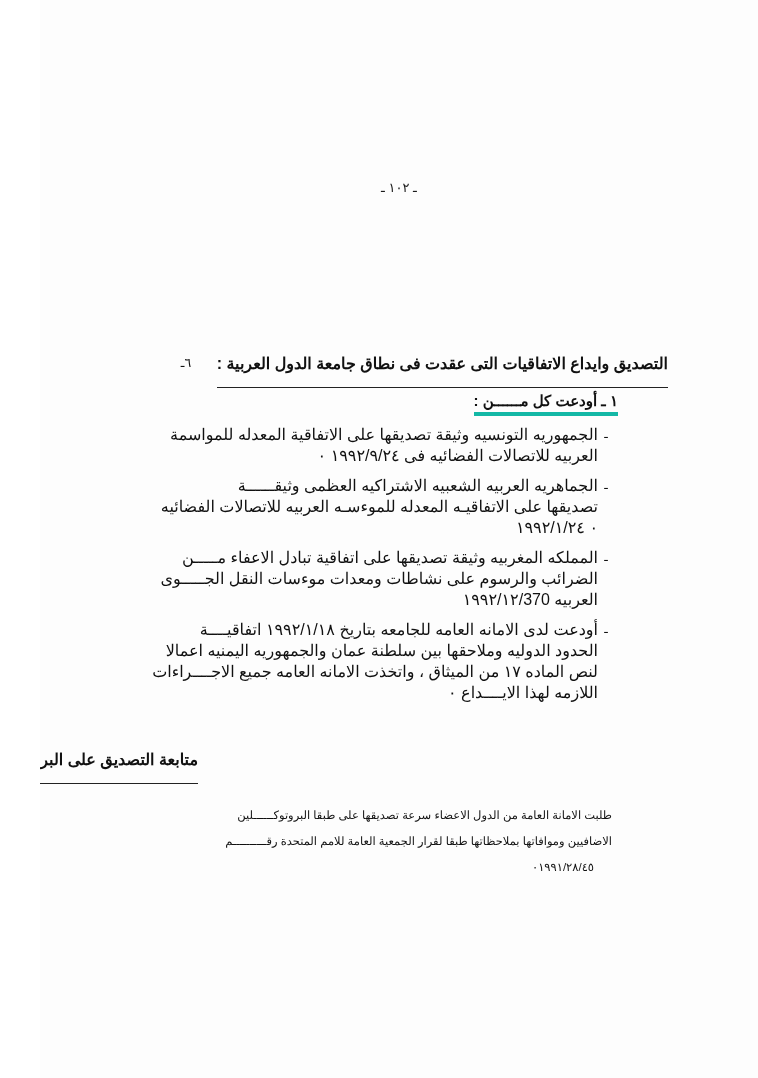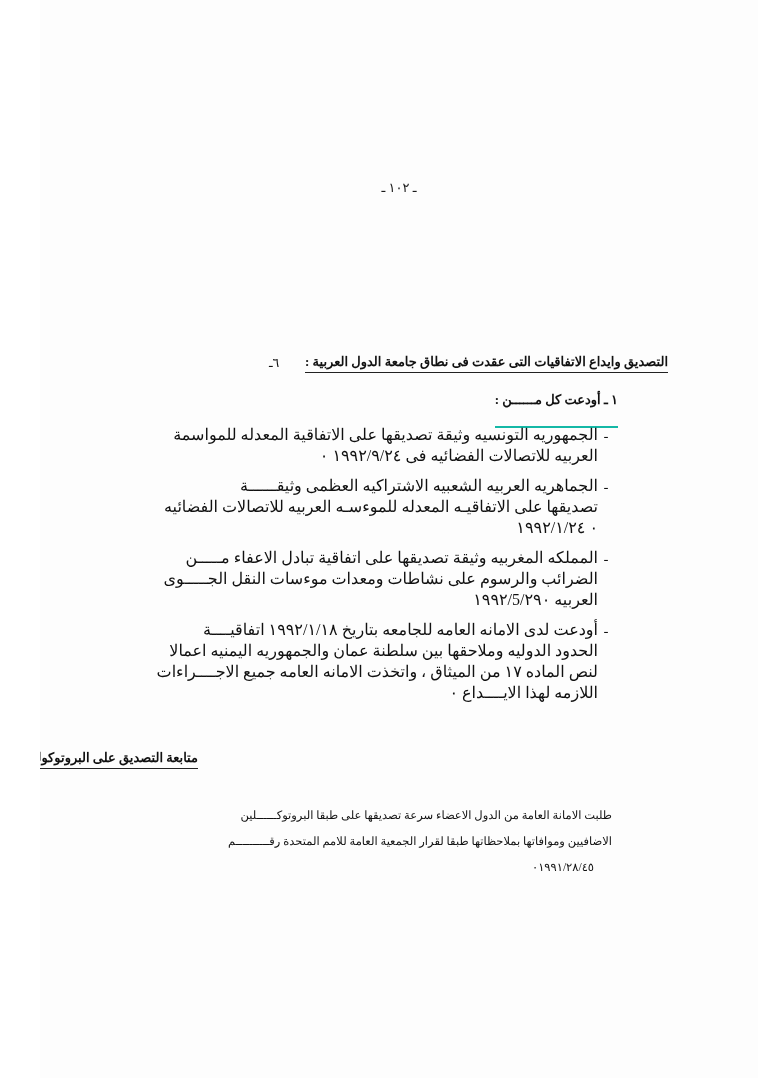--- a/index.html
+++ b/index.html
@@ -5,21 +5,21 @@
   html, body {
     margin: 0;
     padding: 0;
     background: #ffffff;
   }
   .page {
     position: relative;
     width: 718px;
     height: 1078px;
     background: #fdfdfd;
-    font-family: Liberation Serif, serif;
+    font-family: Liberation Sans, sans-serif;
     color: #111111;
     overflow: hidden;
   }
 
   
   .page-number {
     position: absolute;
     top: 180px;
     left: 0;
     width: 100%;
@@ -39,34 +39,34 @@
     direction: rtl;
   }
   .sec-num {
     font-size: 12.5px;
     width: 26px;
     text-align: left;
     flex: 0 0 auto;
     padding-top: 1px;
   }
   .sec-title {
-    font-size: 13px;
+    font-size: 16px;
     font-weight: bold;
     letter-spacing: 0.3px;
     border-bottom: 1px solid #222;
-    padding-bottom: 2px;
+    padding-bottom: 14px;
     white-space: nowrap;
   }
 
   .sub-head {
     position: absolute;
-    font-size: 13px;
+    font-size: 15px;
     font-weight: bold;
-    border-bottom: 2px solid #14b8a6;
-    padding-bottom: 18px;
+    border-bottom: 4px solid #14b8a6;
+    padding-bottom: 2px;
     letter-spacing: 0.4px;
     white-space: nowrap;
     direction: rtl;
   }
 
   
   .bullets {
     position: absolute;
     direction: rtl;
   }
@@ -138,21 +138,21 @@
         <div class="line">تصديقها على الاتفاقيـه المعدله للموءسـه  العربيه للاتصالات  الفضائيه</div>
         <div class="line">٠ ١٩٩٢/١/٢٤</div>
       </span>
     </div>
 
     <div class="bullet">
       <span class="dash">ـ</span>
       <span class="btext">
         <div class="line">المملكه المغربيه  وثيقة تصديقها على اتفاقية  تبادل الاعفاء مـــــن</div>
         <div class="line">الضرائب  والرسوم  على نشاطات  ومعدات  موءسات النقل الجـــــوى</div>
-        <div class="line">العربيه   ١٩٩٢/5/٢٩٠</div>
+        <div class="line">العربيه   ١٩٩٢/١٢/370</div>
       </span>
     </div>
 
     <div class="bullet">
       <span class="dash">ـ</span>
       <span class="btext">
         <div class="line">أودعت  لدى الامانه العامه للجامعه  بتاريخ ١٩٩٢/١/١٨ اتفاقيــــة</div>
         <div class="line">الحدود الدوليه وملاحقها بين  سلطنة  عمان والجمهوريه اليمنيه اعمالا</div>
         <div class="line">لنص الماده ١٧ من الميثاق ، واتخذت الامانه العامه جميع الاجــــراءات</div>
         <div class="line">اللازمه  لهذا الايــــداع ٠</div>

